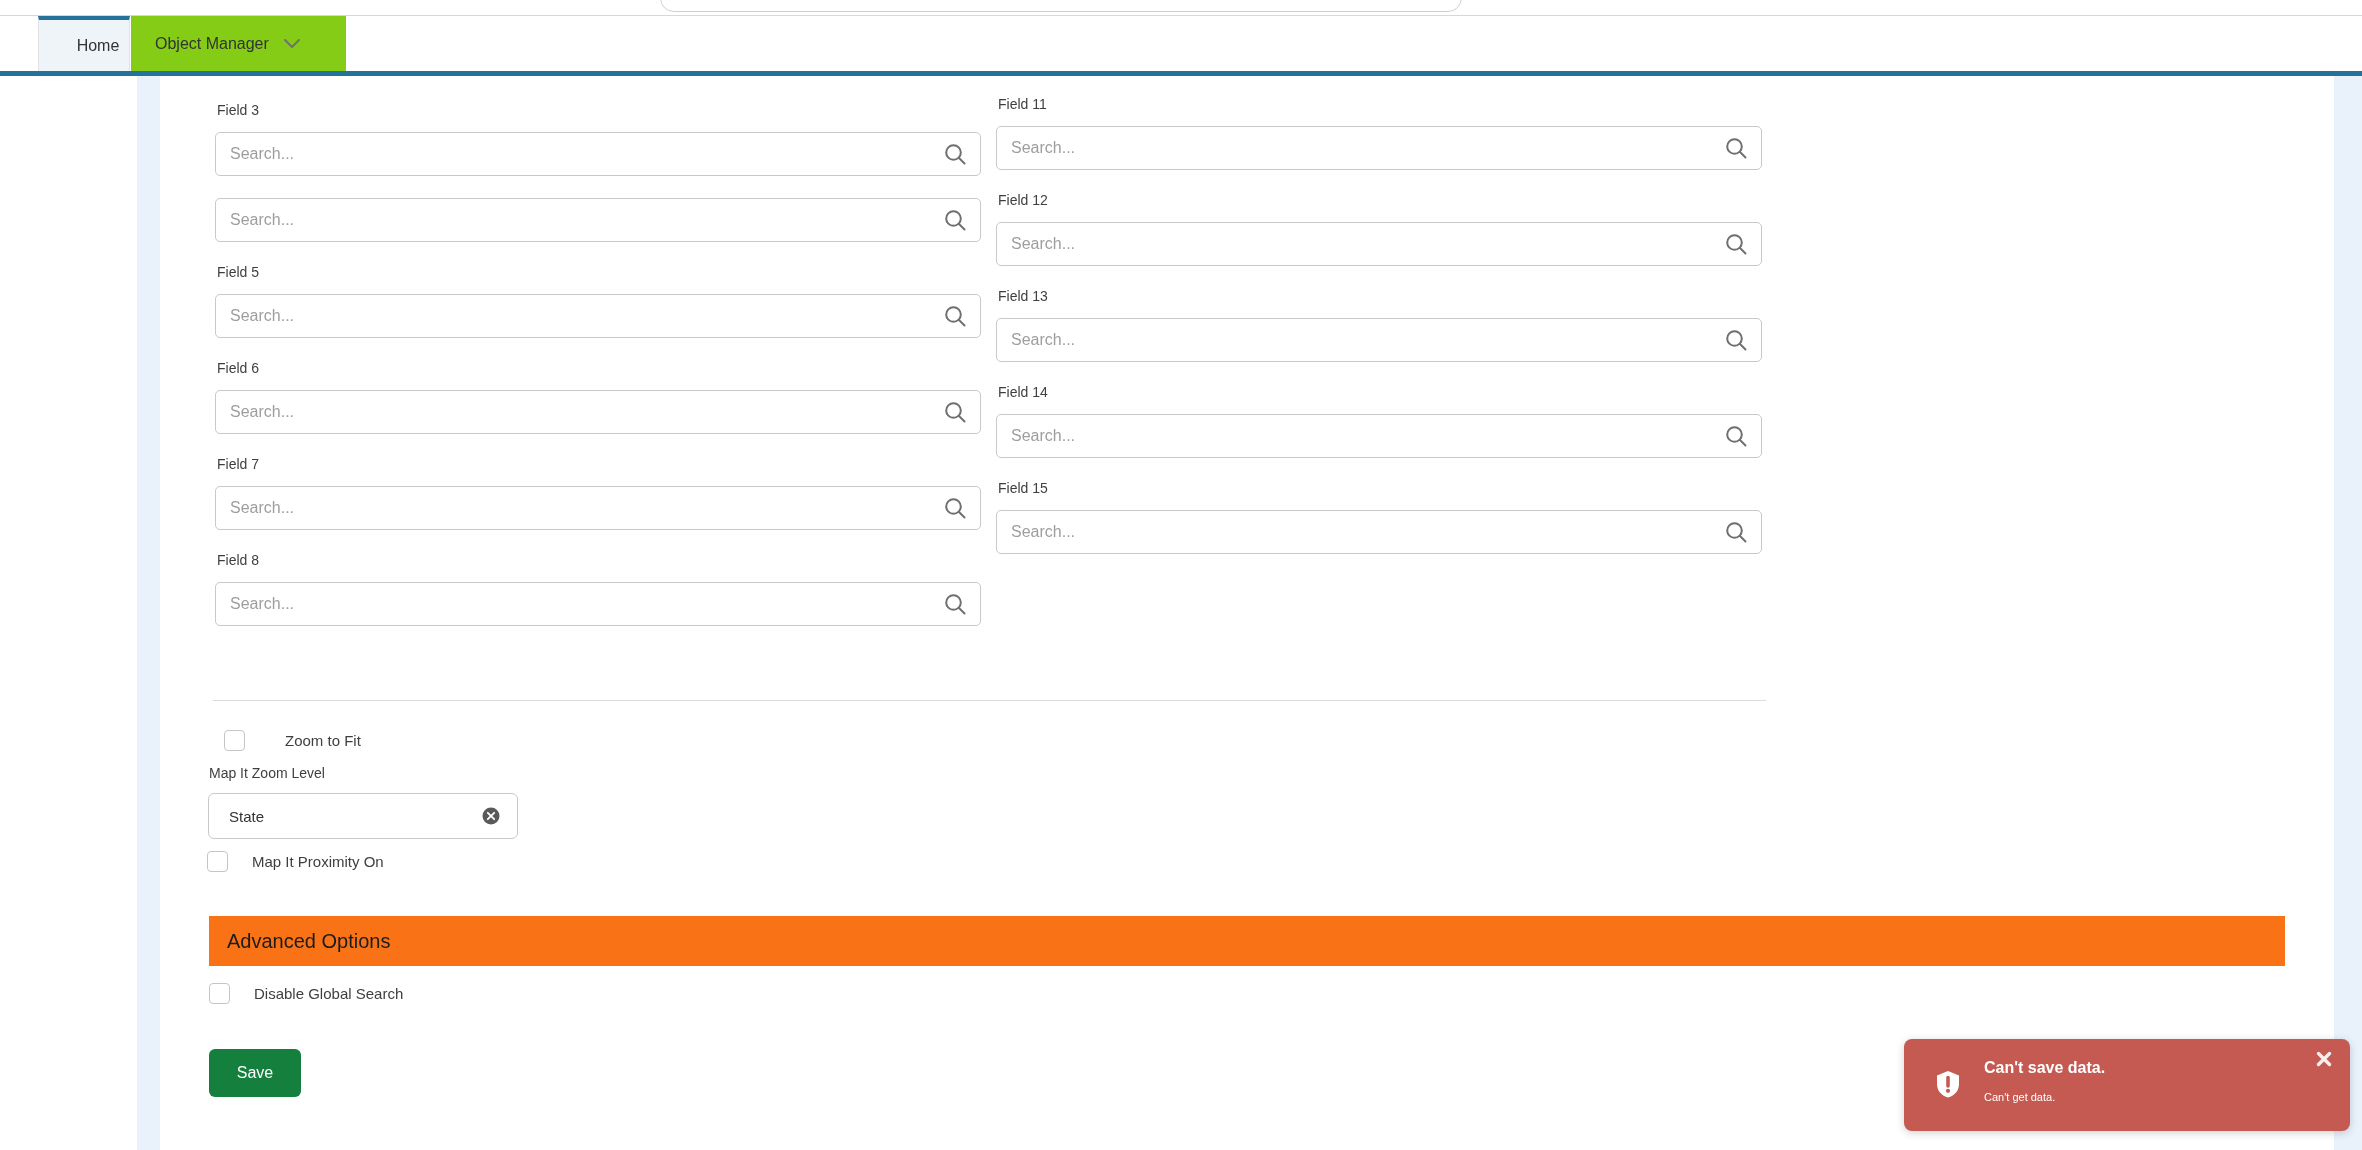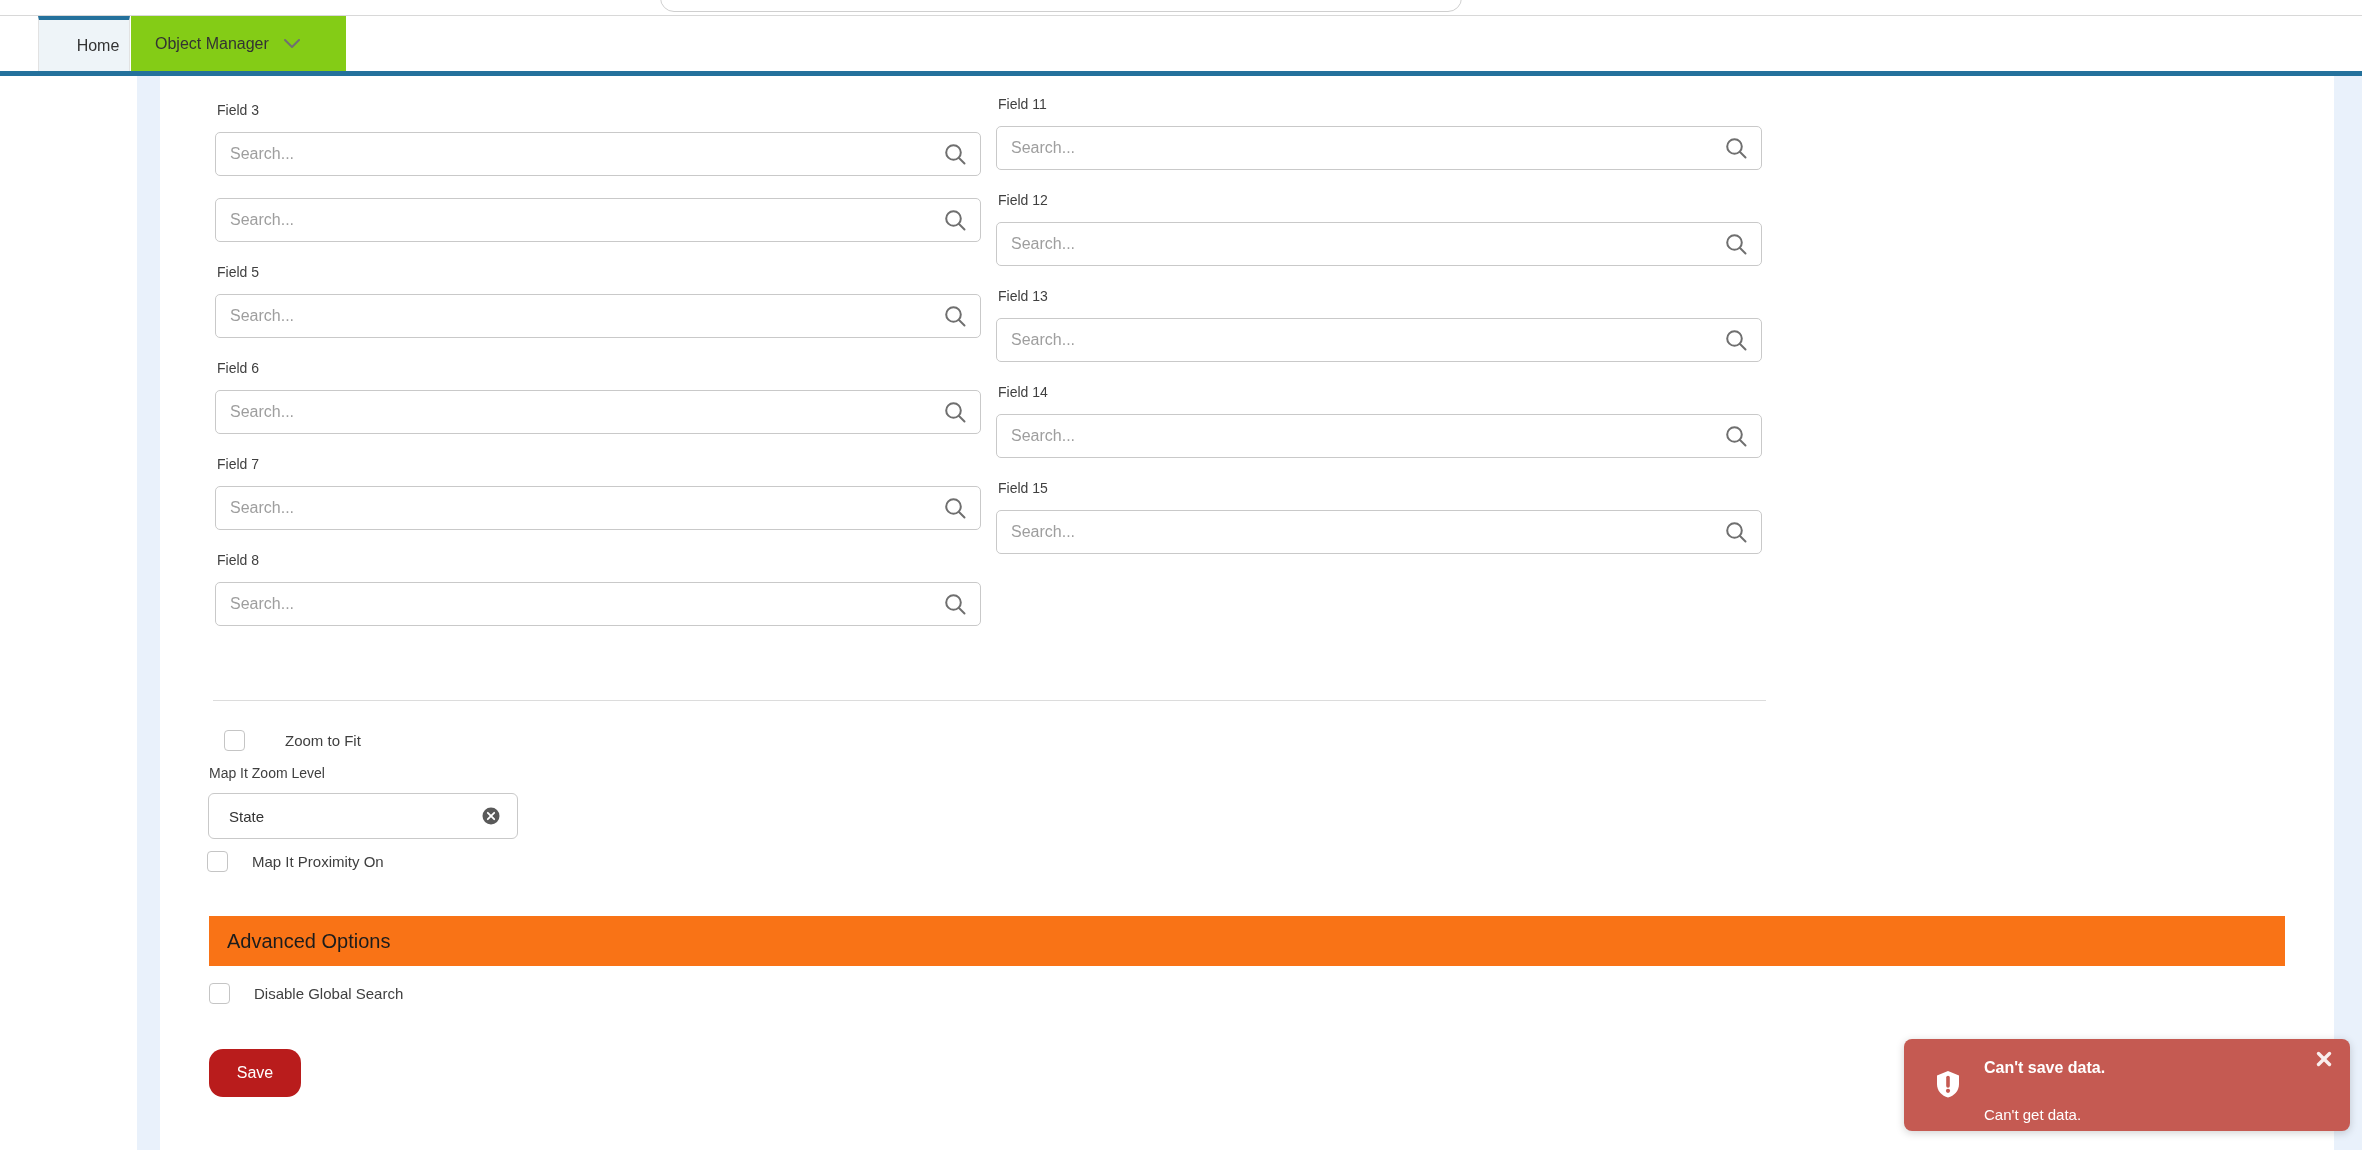--- a/index.html
+++ b/index.html
@@ -49,31 +49,31 @@
 
   .mapzoom-label{position:absolute;left:209px;top:765px;font-size:14px;color:#3f3f3f;}
   .combobox{position:absolute;left:208px;top:793px;width:310px;height:46px;box-sizing:border-box;
             border:1px solid #c9c9c9;border-radius:6px;background:#fff;display:flex;align-items:center;}
   .combobox .combo-value{font-size:15px;color:#333;padding-left:20px;flex:1;}
   .combo-clear{margin-right:17px;width:18px;height:18px;border:none;background:transparent;padding:0;cursor:pointer;display:flex;}
 
   .adv-header{position:absolute;left:209px;top:916px;width:2076px;height:50px;background:#f97316;
               font-size:20px;color:#1c1c1c;line-height:50px;box-sizing:border-box;padding-left:18px;}
 
-  .save-btn{position:absolute;left:209px;top:1049px;width:92px;height:48px;background:#b91c1c;border:none;
-            border-radius:14px;color:#fff;font-size:16px;cursor:pointer;
+  .save-btn{position:absolute;left:209px;top:1049px;width:92px;height:48px;background:#15803d;border:none;
+            border-radius:6px;color:#fff;font-size:16px;cursor:pointer;
             font-family:"Liberation Sans","DejaVu Sans",sans-serif;}
 
   
   .toast{position:absolute;left:1904px;top:1039px;width:446px;height:92px;background:#c55a52;border-radius:8px;
          box-shadow:0 2px 8px rgba(0,0,0,.18);color:#fff;}
   .toast-icon{position:absolute;left:30px;top:31px;width:28px;height:28px;}
   .toast-texts{position:absolute;left:80px;top:18px;}
   .toast-title{font-size:16px;font-weight:bold;line-height:22px;}
-  .toast-body{font-size:15px;line-height:22px;margin-top:25px;}
+  .toast-body{font-size:11px;line-height:22px;margin-top:7px;}
   .toast-close{position:absolute;right:16px;top:12px;width:18px;height:18px;border:none;background:transparent;padding:0;cursor:pointer;display:flex;}
 </style>
 </head>
 <body>
 
 <div class="page">
 
   <div class="topstrip">
     <div class="search-pill-fragment"></div>
   </div>

